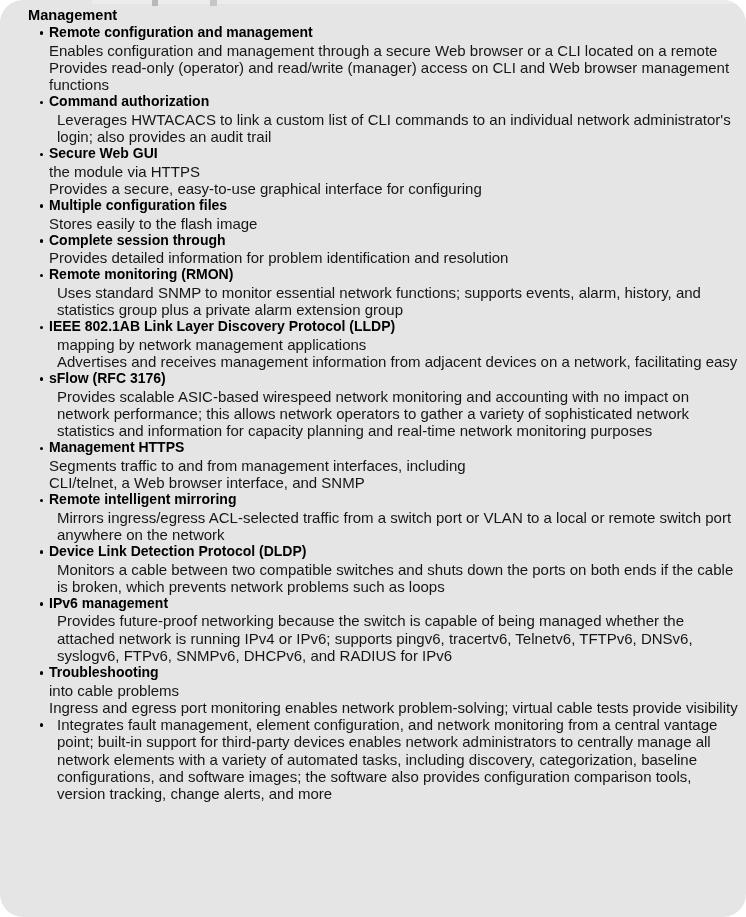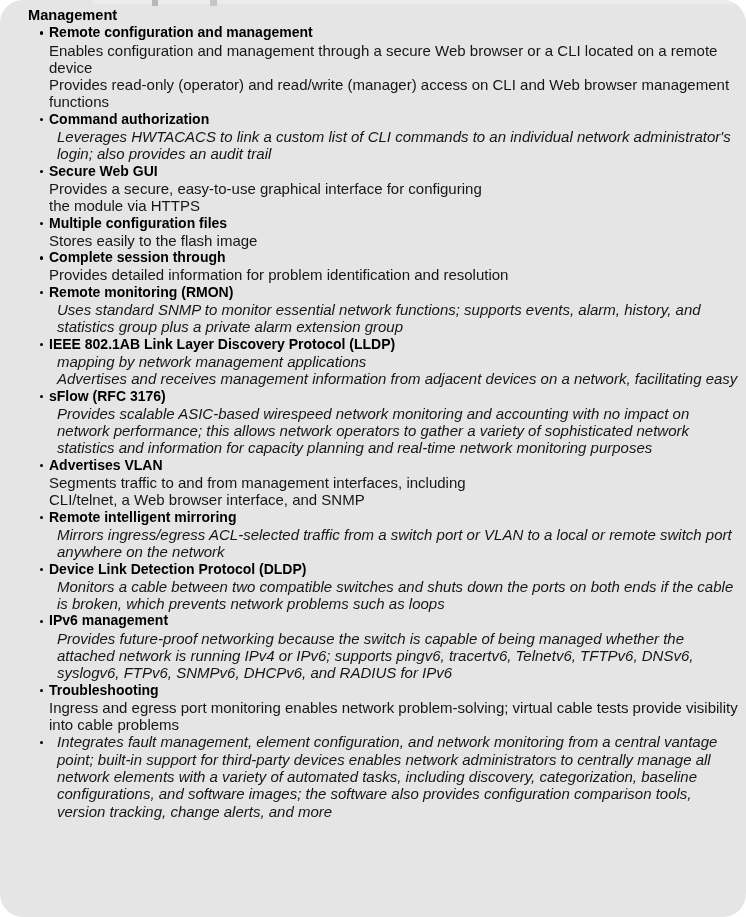--- a/index.html
+++ b/index.html
@@ -54,21 +54,21 @@
     border-radius: 50%;
     background: #000000;
   }
   .desc-line {
     margin-left: 49px;
     font-size: 15px;
     line-height: 17.3px;
     color: #161616;
     white-space: nowrap;
   }
-  .desc.deep .desc-line { margin-left: 57px; font-style: italic; }
+  .desc.deep .desc-line { margin-left: 57px; }
 </style>
 </head>
 <body>
 
 <div class="page">
 
   <div class="top-remnant">
     <span class="corner"></span>
     <span class="band"></span>
     <span class="m1"></span>
@@ -78,21 +78,20 @@
   <div class="content">
     <h1 class="heading">Management</h1>
     <div id="feature-list">
   <div class="feature">
     <div class="title-line">
       <span class="bullet"></span>
       <span class="title">Remote configuration and management</span>
     </div>
     <div class="desc">
             <div class="desc-line">Enables configuration and management through a secure Web browser or a CLI located on a remote</div>
-            <div class="desc-line">device</div>
           </div>
   </div>
 
   <div class="feature">
     <div class="desc">
             <div class="desc-line">Provides read-only (operator) and read/write (manager) access on CLI and Web browser management</div>
             <div class="desc-line">functions</div>
           </div>
   </div>
 
@@ -106,22 +105,22 @@
             <div class="desc-line">login; also provides an audit trail</div>
           </div>
   </div>
 
   <div class="feature">
     <div class="title-line">
       <span class="bullet"></span>
       <span class="title">Secure Web GUI</span>
     </div>
     <div class="desc">
+            <div class="desc-line">the module via HTTPS</div>
             <div class="desc-line">Provides a secure, easy-to-use graphical interface for configuring</div>
-            <div class="desc-line">the module via HTTPS</div>
           </div>
   </div>
 
   <div class="feature">
     <div class="title-line">
       <span class="bullet"></span>
       <span class="title">Multiple configuration files</span>
     </div>
     <div class="desc">
             <div class="desc-line">Stores easily to the flash image</div>
@@ -168,21 +167,21 @@
     <div class="desc deep">
             <div class="desc-line">Provides scalable ASIC-based wirespeed network monitoring and accounting with no impact on</div>
             <div class="desc-line">network performance; this allows network operators to gather a variety of sophisticated network</div>
             <div class="desc-line">statistics and information for capacity planning and real-time network monitoring purposes</div>
           </div>
   </div>
 
   <div class="feature">
     <div class="title-line">
       <span class="bullet"></span>
-      <span class="title">Advertises VLAN</span>
+      <span class="title">Management HTTPS</span>
     </div>
     <div class="desc">
             <div class="desc-line">Segments traffic to and from management interfaces, including</div>
             <div class="desc-line">CLI/telnet, a Web browser interface, and SNMP</div>
           </div>
   </div>
 
   <div class="feature">
     <div class="title-line">
       <span class="bullet"></span>
@@ -216,22 +215,22 @@
             <div class="desc-line">syslogv6, FTPv6, SNMPv6, DHCPv6, and RADIUS for IPv6</div>
           </div>
   </div>
 
   <div class="feature">
     <div class="title-line">
       <span class="bullet"></span>
       <span class="title">Troubleshooting</span>
     </div>
     <div class="desc">
+            <div class="desc-line">into cable problems</div>
             <div class="desc-line">Ingress and egress port monitoring enables network problem-solving; virtual cable tests provide visibility</div>
-            <div class="desc-line">into cable problems</div>
           </div>
   </div>
 
   <div class="feature">
     <div class="title-line">
       <span class="bullet"></span>
     </div>
     <div class="desc deep">
             <div class="desc-line">Integrates fault management, element configuration, and network monitoring from a central vantage</div>
             <div class="desc-line">point; built-in support for third-party devices enables network administrators to centrally manage all</div>

